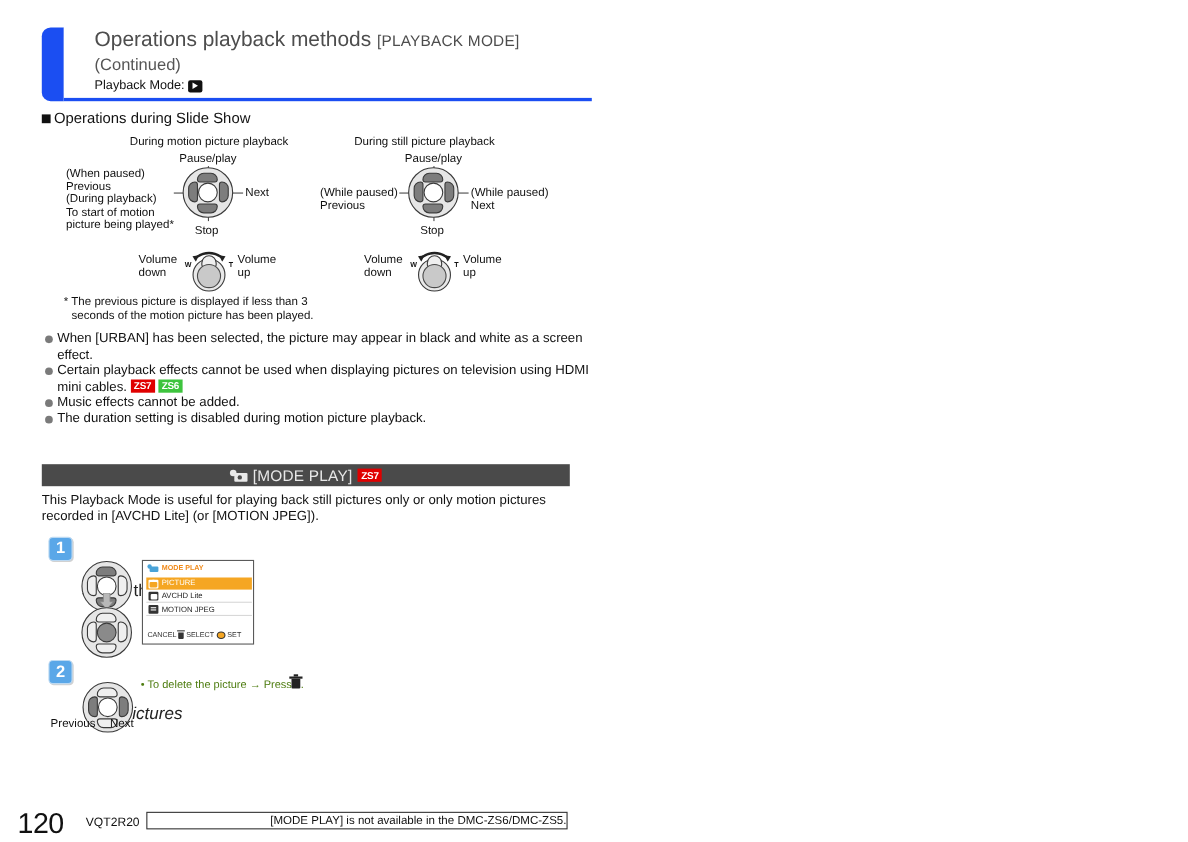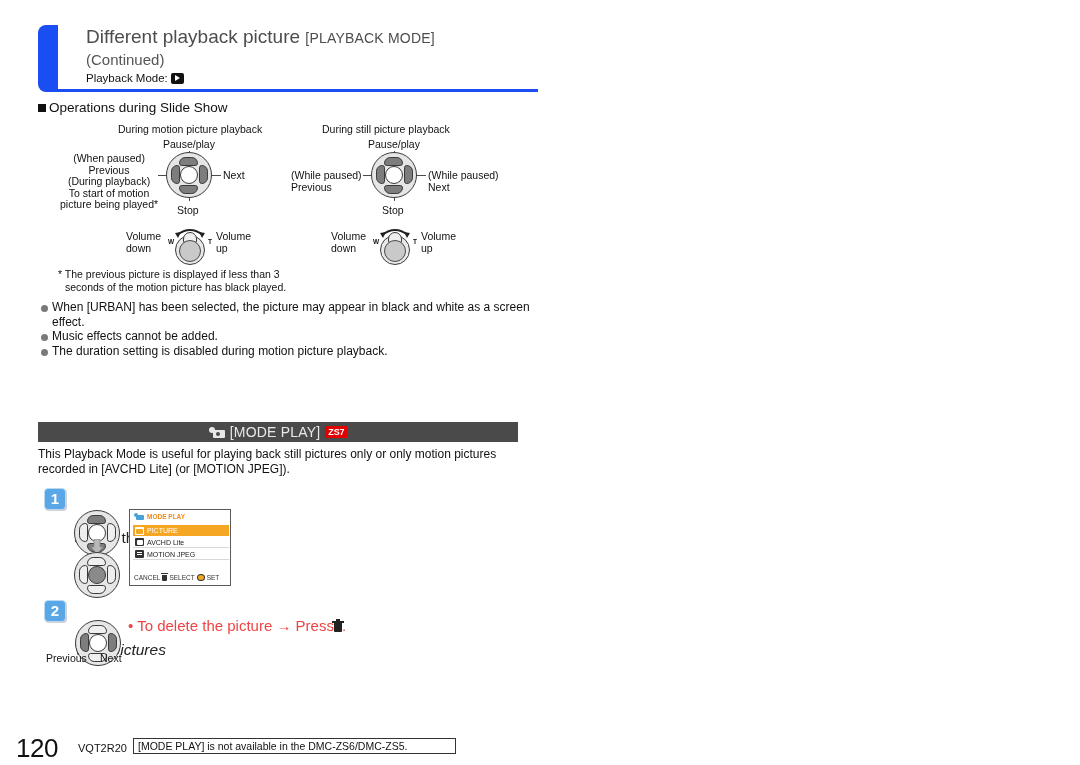--- a/index.html
+++ b/index.html
@@ -423,22 +423,22 @@
     width:7px; height:1.2px; background:#333;
   }
   .set-ico {
     display:inline-block; width:8px; height:7px;
     background:#f5a623; border-radius:50%;
     border:1px solid #333; box-sizing:border-box;
   }
 
   .note-line {
     position: absolute;
-    font-size: 15px;
-    color: #ef4444;
+    font-size: 10px;
+    color: #4d7c0f;
   }
   .trash-big {
     display:inline-block; width:8px; height:9px;
     background:#222; border-radius:0 0 1px 1px;
     position: relative; vertical-align: -1px;
   }
   .trash-big::before{
     content:""; position:absolute; left:-2px; top:-2px;
     width:12px; height:2px; background:#222;
   }
@@ -457,60 +457,61 @@
   }
   .vqt {
     position: absolute;
     left: 78px; top: 742px;
     font-size: 11px;
     color: #111;
   }
   .footbox {
     position: absolute;
     left: 133px; top: 738px;
-    width: 323px; height: 16px;
+    width: 383px; height: 16px;
     border: 1.2px solid #333;
     box-sizing: border-box;
     font-size: 10.5px;
     color: #111;
     padding-left: 4px;
     line-height: 14px;
+    text-align: right;
   }
 </style>
 </head>
 <body>
 
 <div class="page">
 
   <div class="header">
     <div class="header-bluebar"></div>
     <div class="header-body">
       <div class="header-title">
-        <span class="title-main">Different playback picture</span>
+        <span class="title-main">Operations playback methods</span>
         <span class="title-bracket">[PLAYBACK MODE]</span>
       </div>
       <div class="header-cont">(Continued)</div>
       <div class="header-mode">
         <span>Playback Mode:</span>
         <span class="pb-icon"></span>
       </div>
     </div>
   </div>
 
   <div class="sect-heading">
     <span class="sq-bullet"></span>
     <span>Operations during Slide Show</span>
   </div>
 
   <div class="diagram-zone">
 
     <div class="dlabel" style="left:118px; top:124px;">During motion picture playback</div>
     <div class="dlabel" style="left:163px; top:139px;">Pause/play</div>
 
-    <div class="dlabel" style="left:60px; top:153px;text-align:center;">
+    <div class="dlabel" style="left:60px; top:153px;">
       <span>(When paused)</span><br>
       <span>Previous</span><br>
       <span>(During playback)</span><br>
       <span>To start of motion</span><br>
       <span>picture being played*</span>
     </div>
 
     <div class="lead v" style="left:189px; top:151px; height:11px;"></div>
     <div class="lead h" style="left:158px; top:175px; width:16px;"></div>
     <div class="lead h" style="left:205px; top:175px; width:16px;"></div>
@@ -601,26 +602,31 @@
     </div>
 
     <div class="dlabel" style="left:421px; top:231px;">
       <span>Volume</span><br>
       <span>up</span>
     </div>
   </div>
 
   <div class="footnote">
     <span>* The previous picture is displayed if less than 3</span>
-    <span class="ind">seconds of the motion picture has black played.</span>
+    <span class="ind">seconds of the motion picture has been played.</span>
   </div>
 
   <div class="bullets">
     <div class="bullet">
       <span>When [URBAN] has been selected, the picture may appear in black and white as a screen effect.</span>
+    </div>
+    <div class="bullet">
+      <span>Certain playback effects cannot be used when displaying pictures on television using HDMI mini cables.</span>
+      <span class="badge zs7">ZS7</span>
+      <span class="badge zs6">ZS6</span>
     </div>
     <div class="bullet">
       <span>Music effects cannot be added.</span>
     </div>
     <div class="bullet">
       <span>The duration setting is disabled during motion picture playback.</span>
     </div>
   </div>
 
   <div class="modebar">

